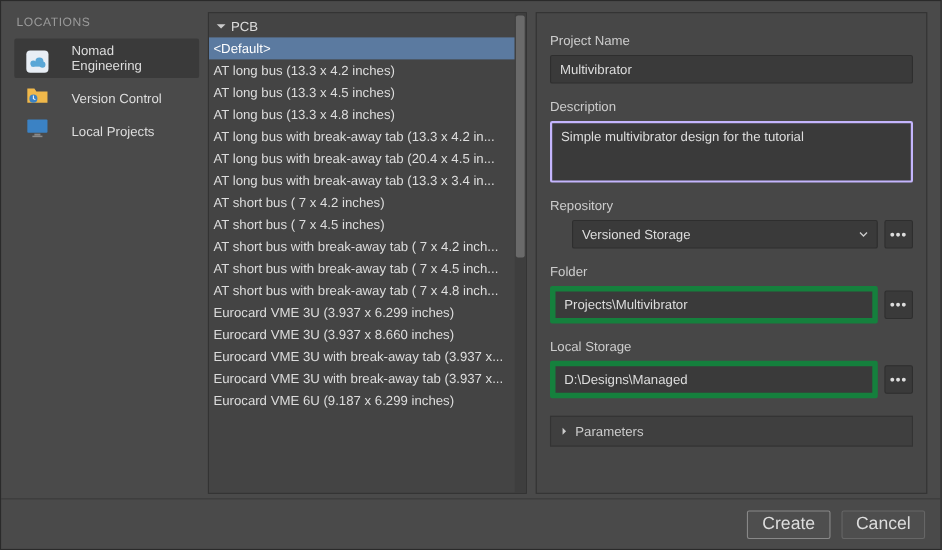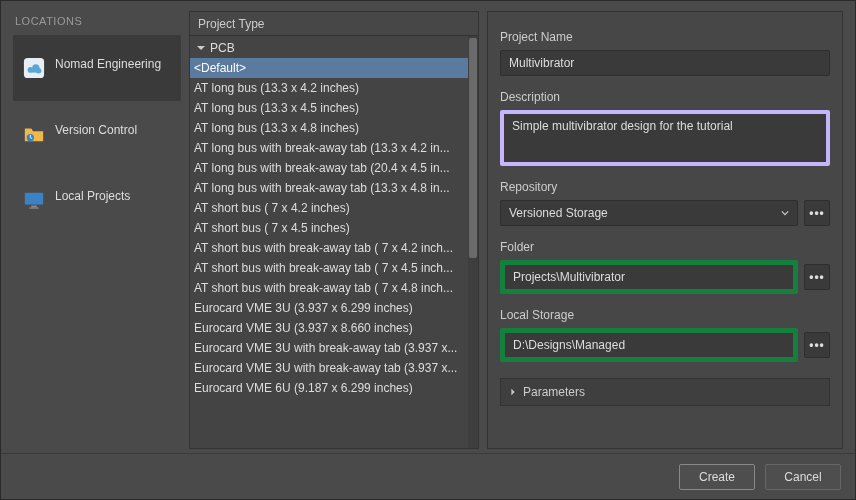--- a/index.html
+++ b/index.html
@@ -6,50 +6,50 @@
   body { background: #333; width: 856px; height: 500px; overflow: hidden; color: #ccc; font-size: 12px; }
   .dialog { width: 856px; height: 500px; background: #4a4a4a; border: 1px solid #2a2a2a; display: flex; flex-direction: column; }
   .titlebar { height: 28px; background: #4a4a4a; display: flex; align-items: center; justify-content: center; position: relative; border-bottom: 1px solid #3a3a3a; }
   .titlebar-title { color: #ddd; font-size: 12px; }
   .close-btn { position: absolute; right: 0; top: 0; width: 40px; height: 28px; background: #c0392b; display: flex; align-items: center; justify-content: center; cursor: pointer; }
   .close-btn svg { width: 10px; height: 10px; }
   .content { flex: 1; display: flex; padding: 10px 12px 4px 12px; gap: 8px; }
   
   .locations { width: 168px; display: flex; flex-direction: column; }
   .locations-header { color: #9a9a9a; font-size: 11px; letter-spacing: 0.5px; padding: 4px 2px 8px 2px; }
-  .loc-item { display: flex; align-items: flex-start; gap: 10px; padding: 22px 10px; border-radius: 2px; cursor: pointer; color: #ddd; }
+  .loc-item { display: flex; align-items: flex-end; gap: 20px; padding: 4px 10px; border-radius: 2px; cursor: pointer; color: #ddd; }
   .loc-item.selected { background: #3a3a3a; }
   .loc-icon { width: 22px; height: 22px; display: flex; align-items: center; justify-content: center; flex-shrink: 0; }
   
   .ptype { width: 290px; border: 1px solid #333; background: #444; display: flex; flex-direction: column; }
   .ptype-header { height: 24px; display: flex; align-items: center; padding: 0 8px; border-bottom: 1px solid #333; background: #474747; color: #ccc; }
   .ptype-body { flex: 1; position: relative; overflow: hidden; }
   .ptype-list { position: absolute; left: 0; top: 0; right: 10px; bottom: 0; overflow: hidden; }
   .ptype-scrollbar { position: absolute; right: 0; top: 0; width: 10px; bottom: 0; background: #3e3e3e; }
   .ptype-thumb { position: absolute; left: 1px; right: 1px; top: 2px; height: 220px; background: #6a6a6a; border-radius: 2px; }
   .tree-root { padding: 2px 0; }
   .tree-group { display: flex; align-items: center; padding: 3px 6px; color: #ddd; cursor: pointer; }
   .tree-caret { width: 10px; height: 10px; margin-right: 4px; }
   .tree-item { padding: 3px 6px 3px 4px; color: #ddd; white-space: nowrap; overflow: hidden; text-overflow: ellipsis; cursor: pointer; }
   .tree-item.selected { background: #5b7aa0; color: #fff; }
   
   .form { flex: 1; border: 1px solid #333; background: #474747; padding: 10px 12px; display: flex; flex-direction: column; gap: 6px; }
   .form-label { color: #ccc; font-size: 12px; margin-top: 8px; }
   .text-input { background: #3a3a3a; border: 1px solid #2e2e2e; color: #ddd; padding: 5px 8px; font-size: 12px; border-radius: 2px; width: 100%; }
-  .textarea { background: #3a3a3a; border: 4px solid #c4b5fd; color: #ddd; padding: 5px 8px; font-size: 12px; border-radius: 2px; width: 100%; height: 56px; resize: none; }
+  .textarea { background: #3a3a3a; border: 2px solid #c4b5fd; color: #ddd; padding: 5px 8px; font-size: 12px; border-radius: 2px; width: 100%; height: 56px; resize: none; }
   .row { display: flex; align-items: center; gap: 6px; }
-  .select { flex: 1; background: #3a3a3a; border: 1px solid #2e2e2e; color: #ddd; padding: 5px 8px; font-size: 12px; border-radius: 2px; display: flex; align-items: center; justify-content: space-between; cursor: pointer; }
+  .select { flex: 1; background: #3a3a3a; border: 1px solid #2e2e2e; color: #ddd; padding: 5px 8px; font-size: 12px; border-radius: 2px; display: flex; align-items: center; justify-content: space-between; cursor: pointer; margin-left: 20px; }
   .caret-down { width: 8px; height: 8px; }
   .dots-btn { width: 26px; height: 26px; background: #3a3a3a; border: 1px solid #2e2e2e; border-radius: 2px; display: flex; align-items: center; justify-content: center; cursor: pointer; color: #ddd; font-weight: bold; letter-spacing: 1px; }
   .readfield { flex: 1; background: #3a3a3a; border: 5px solid #15803d; color: #ddd; padding: 5px 8px; font-size: 12px; border-radius: 2px; }
   .params { margin-top: 10px; background: #3f3f3f; border: 1px solid #333; padding: 6px 8px; display: flex; align-items: center; gap: 6px; cursor: pointer; }
   .params .tri { width: 8px; height: 8px; }
   
   .footer { height: 46px; display: flex; align-items: center; justify-content: flex-end; gap: 10px; padding: 0 14px; border-top: 1px solid #3a3a3a; }
-  .btn { min-width: 76px; height: 26px; background: #4e4e4e; border: 1px solid #666; color: #ddd; font-size: 12px; border-radius: 2px; cursor: pointer; display: flex; align-items: center; justify-content: center; }
+  .btn { min-width: 76px; height: 26px; background: #4e4e4e; border: 1px solid #666; color: #ddd; font-size: 16px; border-radius: 2px; cursor: pointer; display: flex; align-items: center; justify-content: center; }
   .btn.primary { border: 1px solid #888; }
 </style>
 </head>
 <body>
 
 <div class="dialog">
 
 
   <div class="content">
 
@@ -86,38 +86,37 @@
               <rect x="2" y="4" width="20" height="13" rx="1" fill="#3b82c4"></rect>
               <rect x="9" y="18" width="6" height="2" fill="#888"></rect>
               <rect x="7" y="20" width="10" height="1.5" fill="#888"></rect>
             </svg>
         </span>
         <span>Local Projects</span>
       </div>
     </div>
 
     <div class="ptype">
-      <div class="ptype-header">Project Type</div>
       <div class="ptype-body">
         <div class="ptype-list">
           <div class="tree-root">
             <div class="tree-group">
               <svg class="tree-caret" viewBox="0 0 10 10">
                   <path d="M1 3 L5 7 L9 3 Z" fill="#ccc"></path>
                 </svg>
               <span>PCB</span>
             </div>
             <div id="ptype-items">
                 <div class="tree-item selected">&lt;Default&gt;</div>
                 <div class="tree-item">AT long bus (13.3 x 4.2 inches)</div>
                 <div class="tree-item">AT long bus (13.3 x 4.5 inches)</div>
                 <div class="tree-item">AT long bus (13.3 x 4.8 inches)</div>
                 <div class="tree-item">AT long bus with break-away tab (13.3 x 4.2 in...</div>
                 <div class="tree-item">AT long bus with break-away tab (20.4 x 4.5 in...</div>
-                <div class="tree-item">AT long bus with break-away tab (13.3 x 4.8 in...</div>
+                <div class="tree-item">AT long bus with break-away tab (13.3 x 3.4 in...</div>
                 <div class="tree-item">AT short bus ( 7 x 4.2 inches)</div>
                 <div class="tree-item">AT short bus ( 7 x 4.5 inches)</div>
                 <div class="tree-item">AT short bus with break-away tab ( 7 x 4.2 inch...</div>
                 <div class="tree-item">AT short bus with break-away tab ( 7 x 4.5 inch...</div>
                 <div class="tree-item">AT short bus with break-away tab ( 7 x 4.8 inch...</div>
                 <div class="tree-item">Eurocard VME 3U (3.937 x 6.299 inches)</div>
                 <div class="tree-item">Eurocard VME 3U (3.937 x 8.660 inches)</div>
                 <div class="tree-item">Eurocard VME 3U with break-away tab (3.937 x...</div>
                 <div class="tree-item">Eurocard VME 3U with break-away tab (3.937 x...</div>
                 <div class="tree-item">Eurocard VME 6U (9.187 x 6.299 inches)</div>

